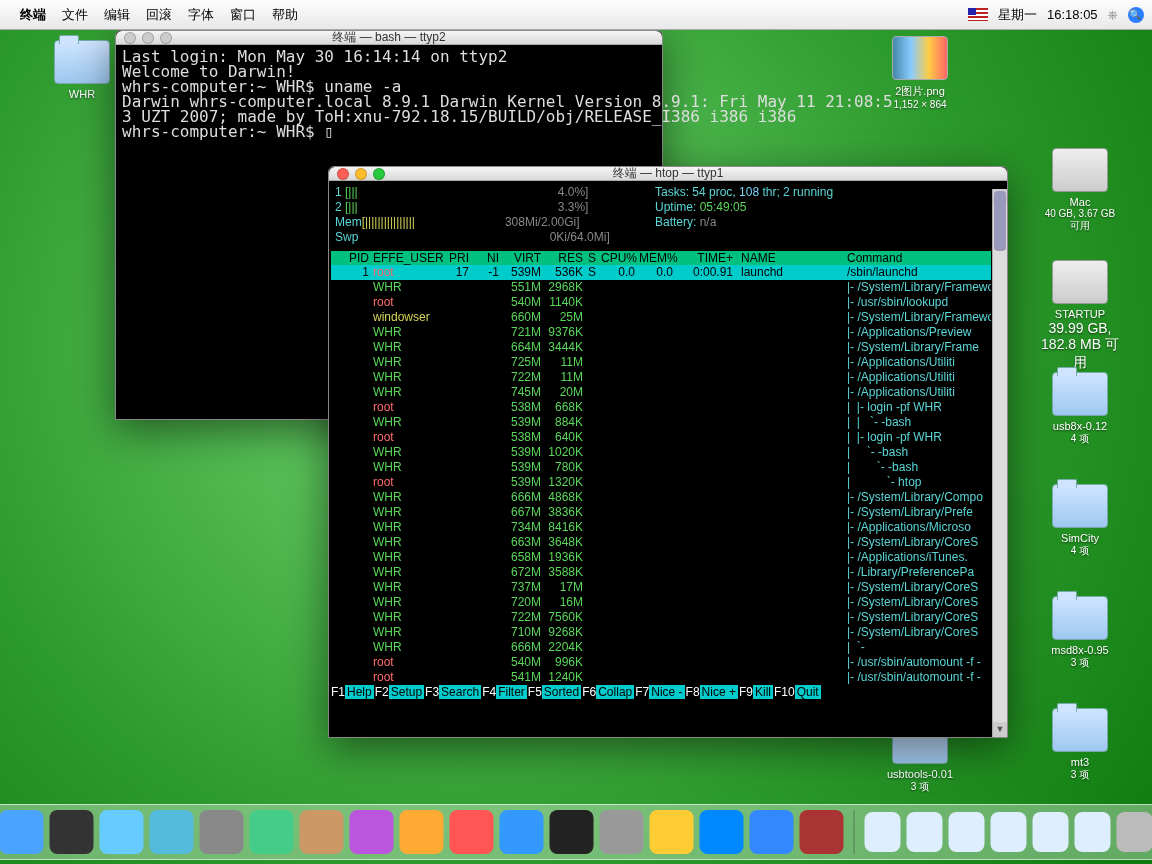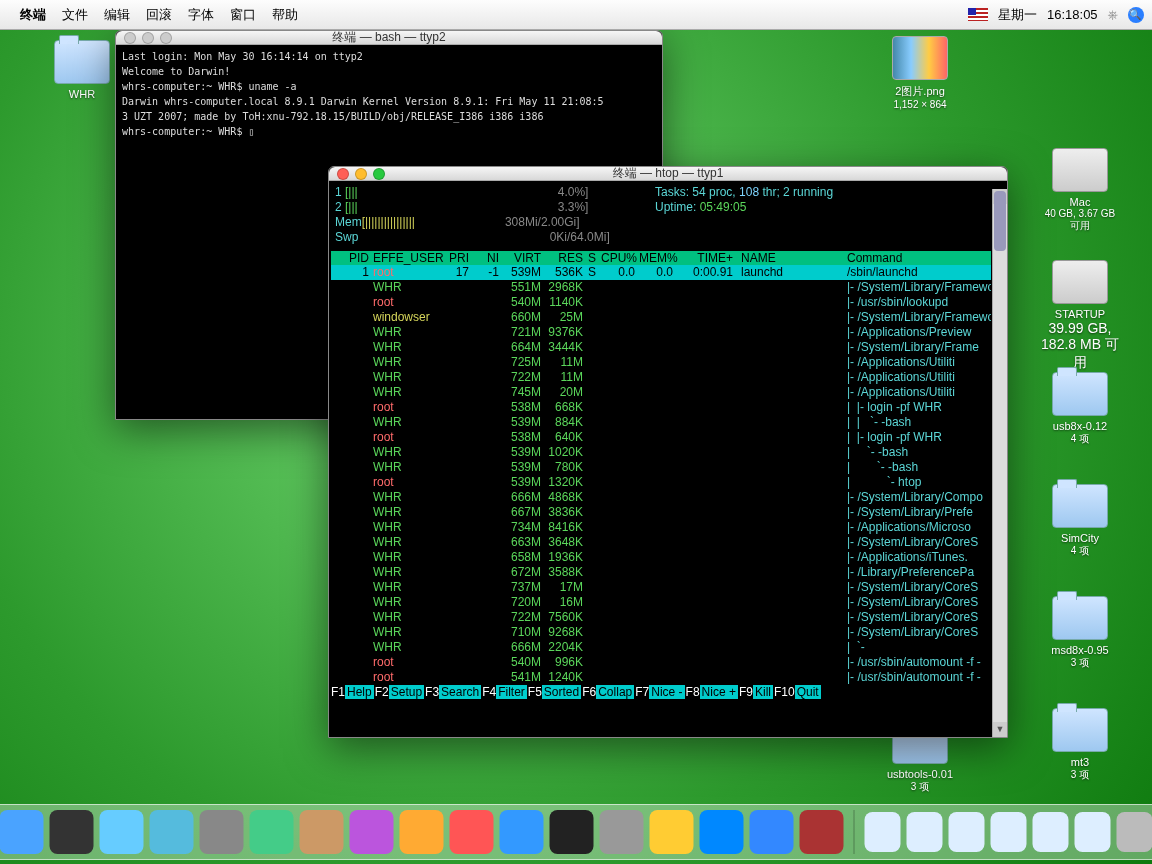--- a/index.html
+++ b/index.html
@@ -28,21 +28,21 @@
 
 .win{position:absolute;background:#000;border:1px solid #888;border-radius:6px 6px 0 0;box-shadow:0 10px 40px rgba(0,0,0,.5)}
 .titlebar{height:14px;background:linear-gradient(#f6f6f6,#d8d8d8);border-bottom:1px solid #aaa;border-radius:6px 6px 0 0;display:flex;align-items:center;position:relative}
 .traffic{display:flex;gap:6px;margin-left:8px}
 .tl{width:12px;height:12px;border-radius:50%;border:1px solid rgba(0,0,0,.2)}
 .tl.r{background:#ff5f56}.tl.y{background:#ffbd2e}.tl.g{background:#27c93f}
 .tl.off{background:#ccc}
 .wtitle{position:absolute;left:0;right:0;text-align:center;font-size:12px;color:#333;pointer-events:none}
 
 
-.term{font-family:Menlo,Monaco,monospace;font-size:10px;line-height:15px;color:#ddd;padding:4px 6px;white-space:pre}
+.term{font-family:Menlo,Monaco,monospace;font-size:16px;line-height:15px;color:#ddd;padding:4px 6px;white-space:pre}
 .g{color:#5bd65b}.c{color:#5bd6d6}.y{color:#d6d65b}.b{color:#7dd3fc}.r{color:#ff6b6b}.gr{color:#888}
 
 .htop-head{background:#00c080;color:#000;display:flex;font-family:monospace;font-size:12px}
 .htop-head span{padding:0 2px}
 .hrow{display:flex;font-family:monospace;font-size:12px;line-height:15px}
 .hrow span{padding:0 2px;white-space:pre}
 .hrow.sel{background:#0cc;color:#000}
 .hrow.sel .g,.hrow.sel .c,.hrow.sel .y{color:#000}
 .fkeys{background:#000;display:flex;font-family:monospace;font-size:12px}
 .fkeys .fk{color:#fff}
@@ -167,20 +167,21 @@
     <div style="display:flex">
       <div style="width:320px">
         <div><span class="c">1</span>  <span class="g">[|||</span><span style="display:inline-block;width:200px"></span><span class="gr">4.0%]</span></div>
         <div><span class="c">2</span>  <span class="g">[|||</span><span style="display:inline-block;width:200px"></span><span class="gr">3.3%]</span></div>
         <div><span class="c">Mem</span><span class="y">[||||||||||||||||</span><span style="display:inline-block;width:90px"></span><span class="gr">308Mi/2.00Gi]</span></div>
         <div><span class="c">Swp</span><span>[</span><span style="display:inline-block;width:188px"></span><span class="gr">0Ki/64.0Mi]</span></div>
       </div>
       <div style="flex:1;color:#5bd6d6">
         <div><span class="c">Tasks: 54 proc, </span><span class="b">108</span><span class="c"> thr; 2 running</span></div>
         <div><span class="c">Uptime: </span><span class="g">05:49:05</span></div>
+        <div><span class="c">Battery: </span><span class="gr">n/a</span></div>
       </div>
     </div>
   </div>
   <div class="htop-head" style="margin:6px 16px 0 2px">
     <span class="col-pid">PID</span>
     <span class="col-user">EFFE_USER</span>
     <span class="col-pri">PRI</span>
     <span class="col-ni">NI</span>
     <span class="col-virt">VIRT</span>
     <span class="col-res">RES</span>

